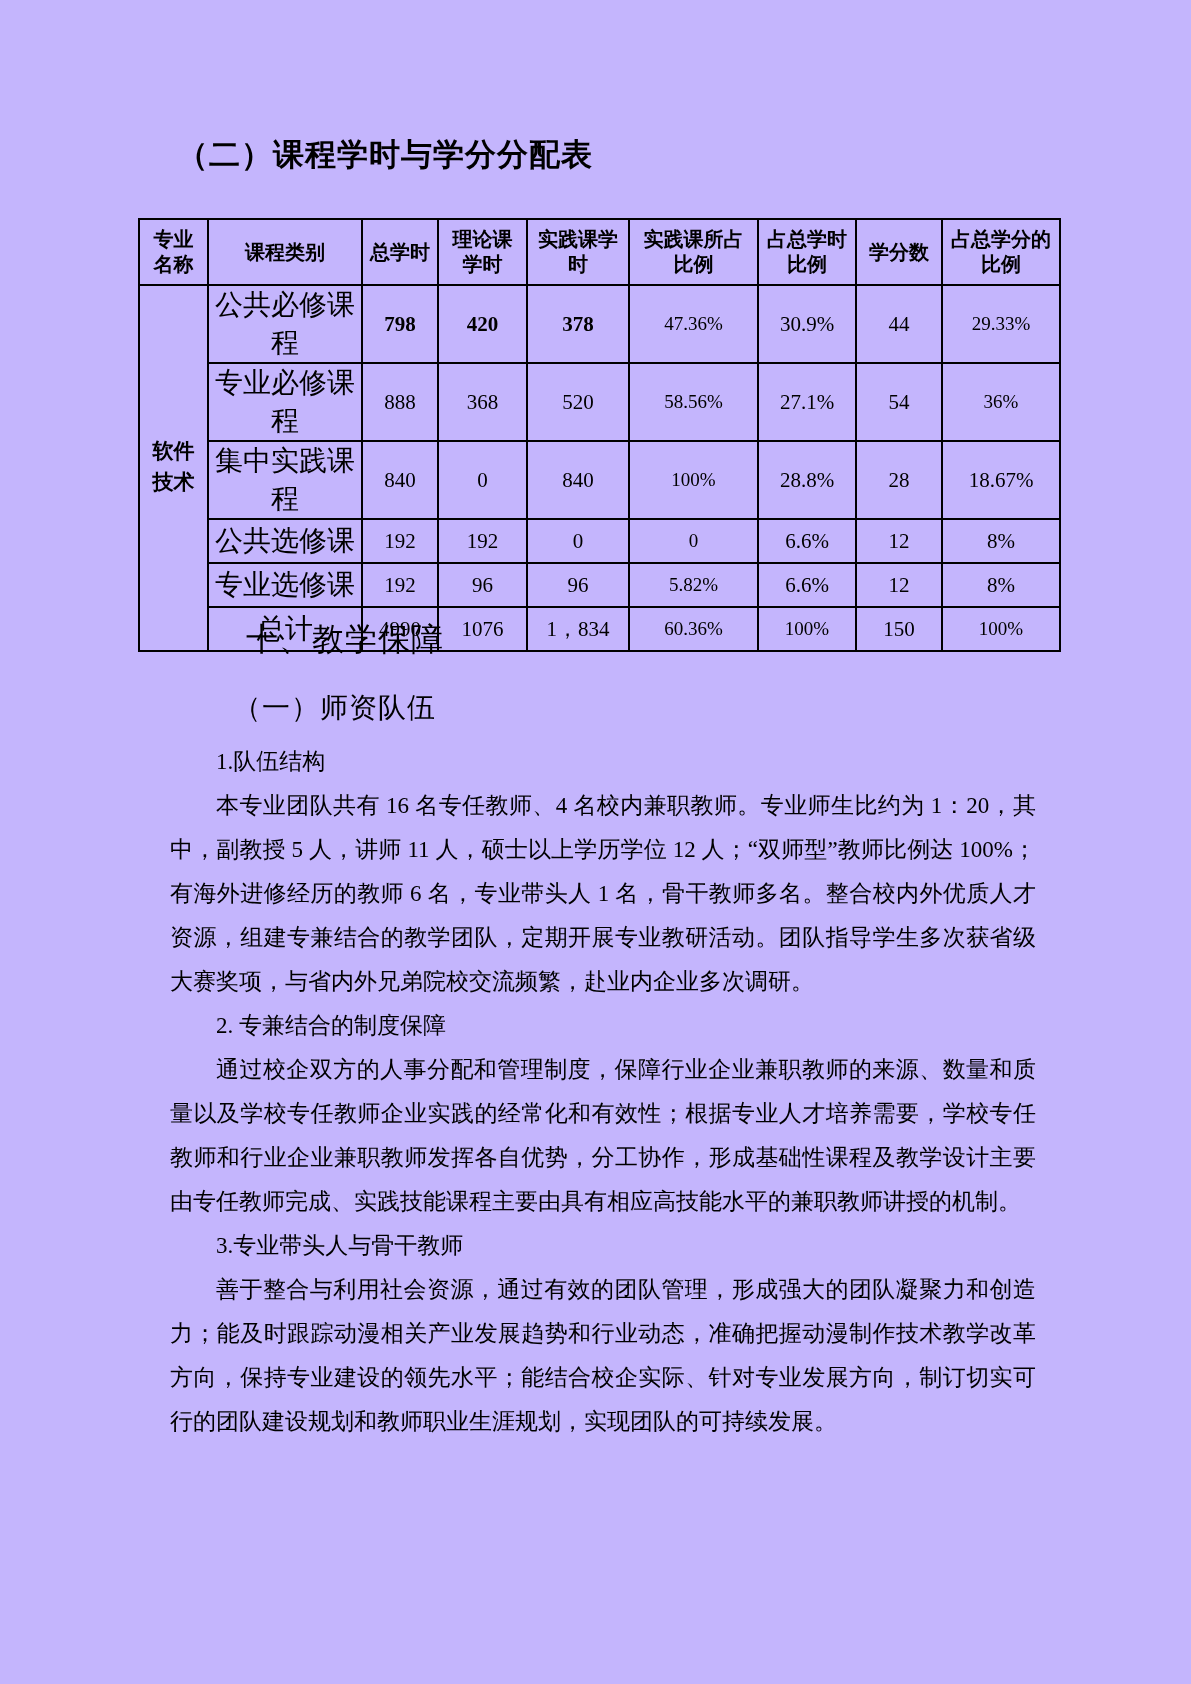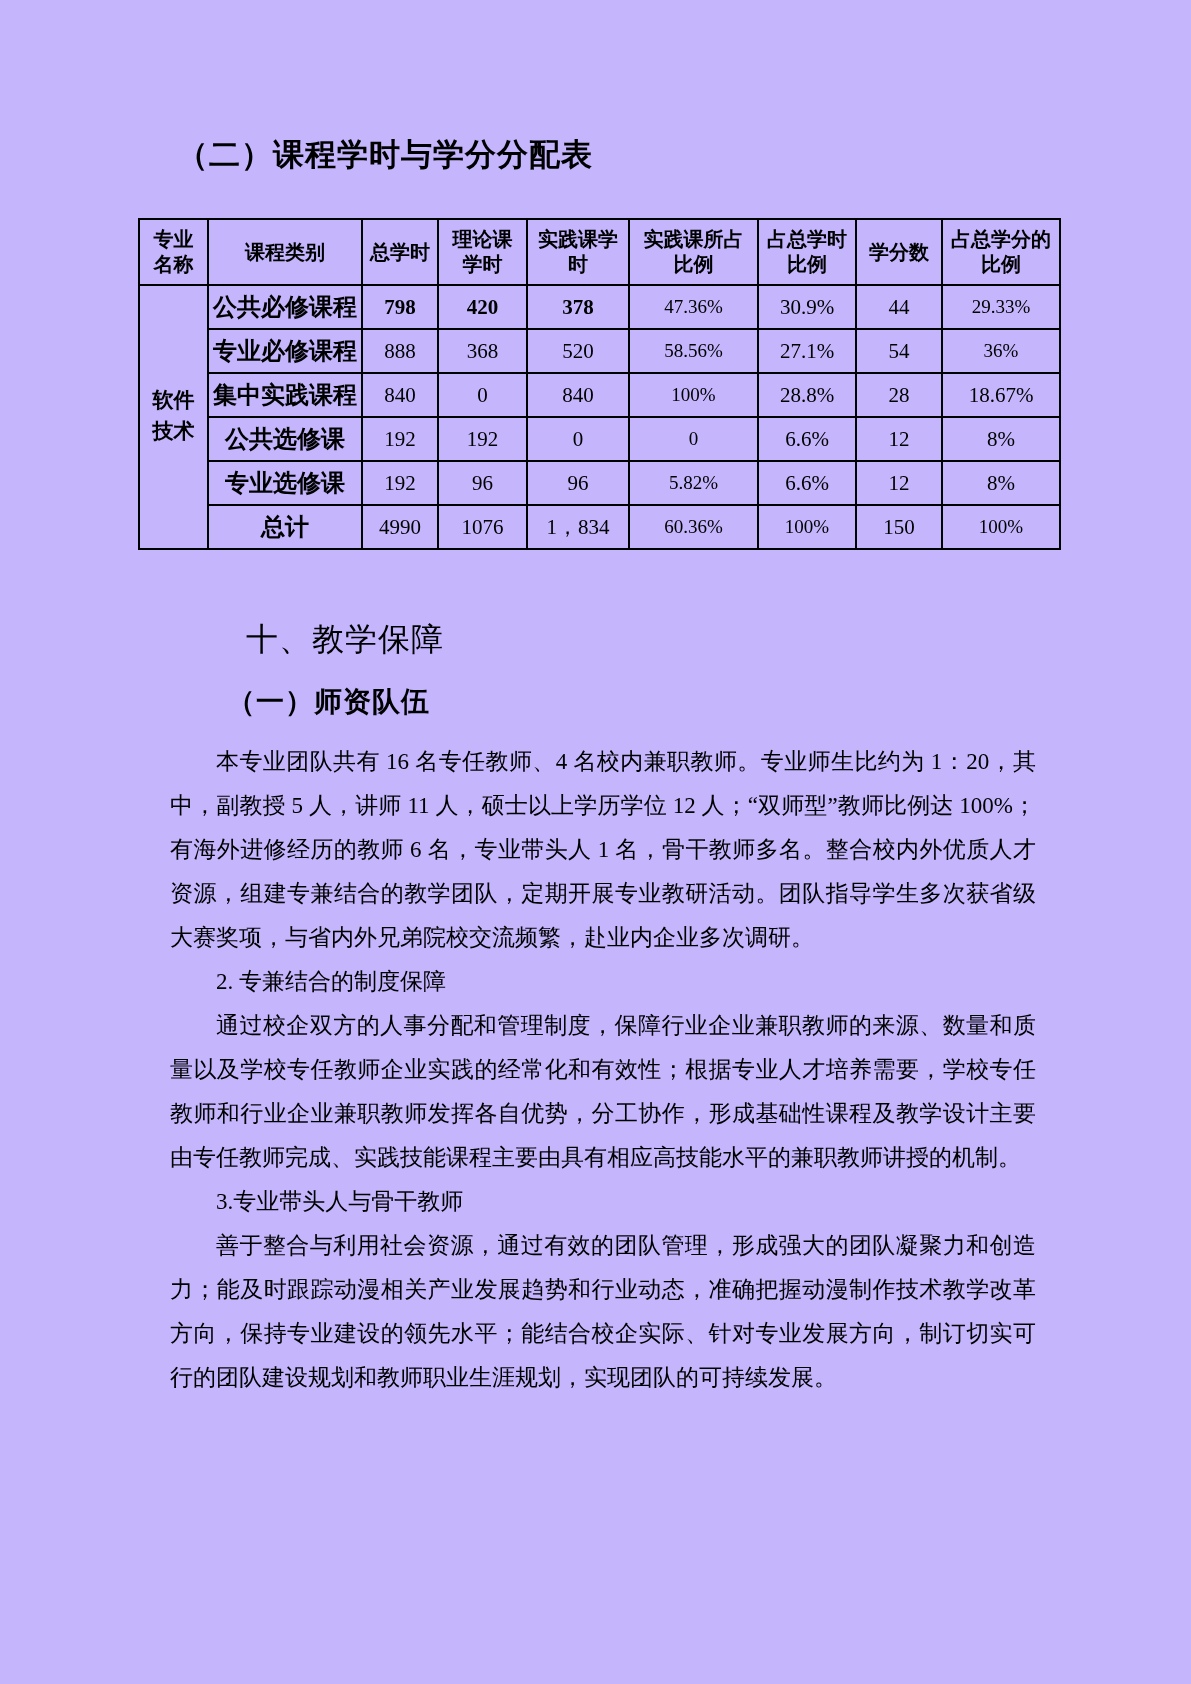--- a/index.html
+++ b/index.html
@@ -29,43 +29,43 @@
   }
   .course-table th {
     height:64px;
     font-family:"Liberation Sans", sans-serif;
     font-weight:bold; font-size:20px; line-height:1.25;
     white-space:pre-line;
   }
   .course-table td { height:42px; }
   td.cat {
     font-family:"Liberation Sans", sans-serif;
-    font-weight:bold; font-size:24px;border-radius:13px;
+    font-weight:normal; font-size:28px;border-radius:13px;
   }
   td.major {
     font-family:Liberation Mono, monospace;
     font-weight:bold; font-size:21px; line-height:1.5;
     padding:0 11px;
   }
   td.num {
     font-family:"Liberation Serif", serif;
     font-size:21px;
     margin-left:16px;
   }
   td.num.b  { font-weight:bold; }
   td.num.sm { font-size:19px; }
   .section-heading {
     position:absolute; left:238px; top:610px; margin:8px;
     font-family:"Liberation Sans", sans-serif;
     font-weight:normal; font-size:32px; letter-spacing:1px;
   }
   .subsection-heading {
-    position:absolute; left:224px; top:680px; margin:3px;
+    position:absolute; left:224px; top:680px; margin:9px;
     font-family:"Liberation Sans", sans-serif;
-    font-weight:bold; font-size:28px; letter-spacing:1px;
+    font-weight:normal; font-size:28px; letter-spacing:1px;
   }
   .body-text {
     position:absolute; left:170px; top:740px; width:866px;
     font-family:"Liberation Serif", serif;
     font-size:23px; line-height:44px;
     text-align:justify; text-justify:inter-ideograph;
   }
   .body-text p { margin:0; text-indent:2em; }
   .page-number {
     position:absolute; left:0; right:0; top:1652px;
@@ -174,20 +174,21 @@
         <td class="num">150</td>
         <td class="num sm">100%</td>
       </tr>
     </tbody>
   </table>
 
   <h2 class="section-heading">十、教学保障</h2>
   <h3 class="subsection-heading">（一）师资队伍</h3>
 
   <div class="body-text">
+    <p>1.队伍结构</p>
     <p>本专业团队共有 16 名专任教师、4 名校内兼职教师。专业师生比约为 1：20，其中，副教授 5 人，讲师 11 人，硕士以上学历学位 12 人；“双师型”教师比例达 100%；有海外进修经历的教师 6 名，专业带头人 1 名，骨干教师多名。整合校内外优质人才资源，组建专兼结合的教学团队，定期开展专业教研活动。团队指导学生多次获省级大赛奖项，与省内外兄弟院校交流频繁，赴业内企业多次调研。</p>
     <p>2. 专兼结合的制度保障</p>
     <p>通过校企双方的人事分配和管理制度，保障行业企业兼职教师的来源、数量和质量以及学校专任教师企业实践的经常化和有效性；根据专业人才培养需要，学校专任教师和行业企业兼职教师发挥各自优势，分工协作，形成基础性课程及教学设计主要由专任教师完成、实践技能课程主要由具有相应高技能水平的兼职教师讲授的机制。</p>
     <p>3.专业带头人与骨干教师</p>
     <p>善于整合与利用社会资源，通过有效的团队管理，形成强大的团队凝聚力和创造力；能及时跟踪动漫相关产业发展趋势和行业动态，准确把握动漫制作技术教学改革方向，保持专业建设的领先水平；能结合校企实际、针对专业发展方向，制订切实可行的团队建设规划和教师职业生涯规划，实现团队的可持续发展。</p>
   </div>
 
 
 </div>
 

